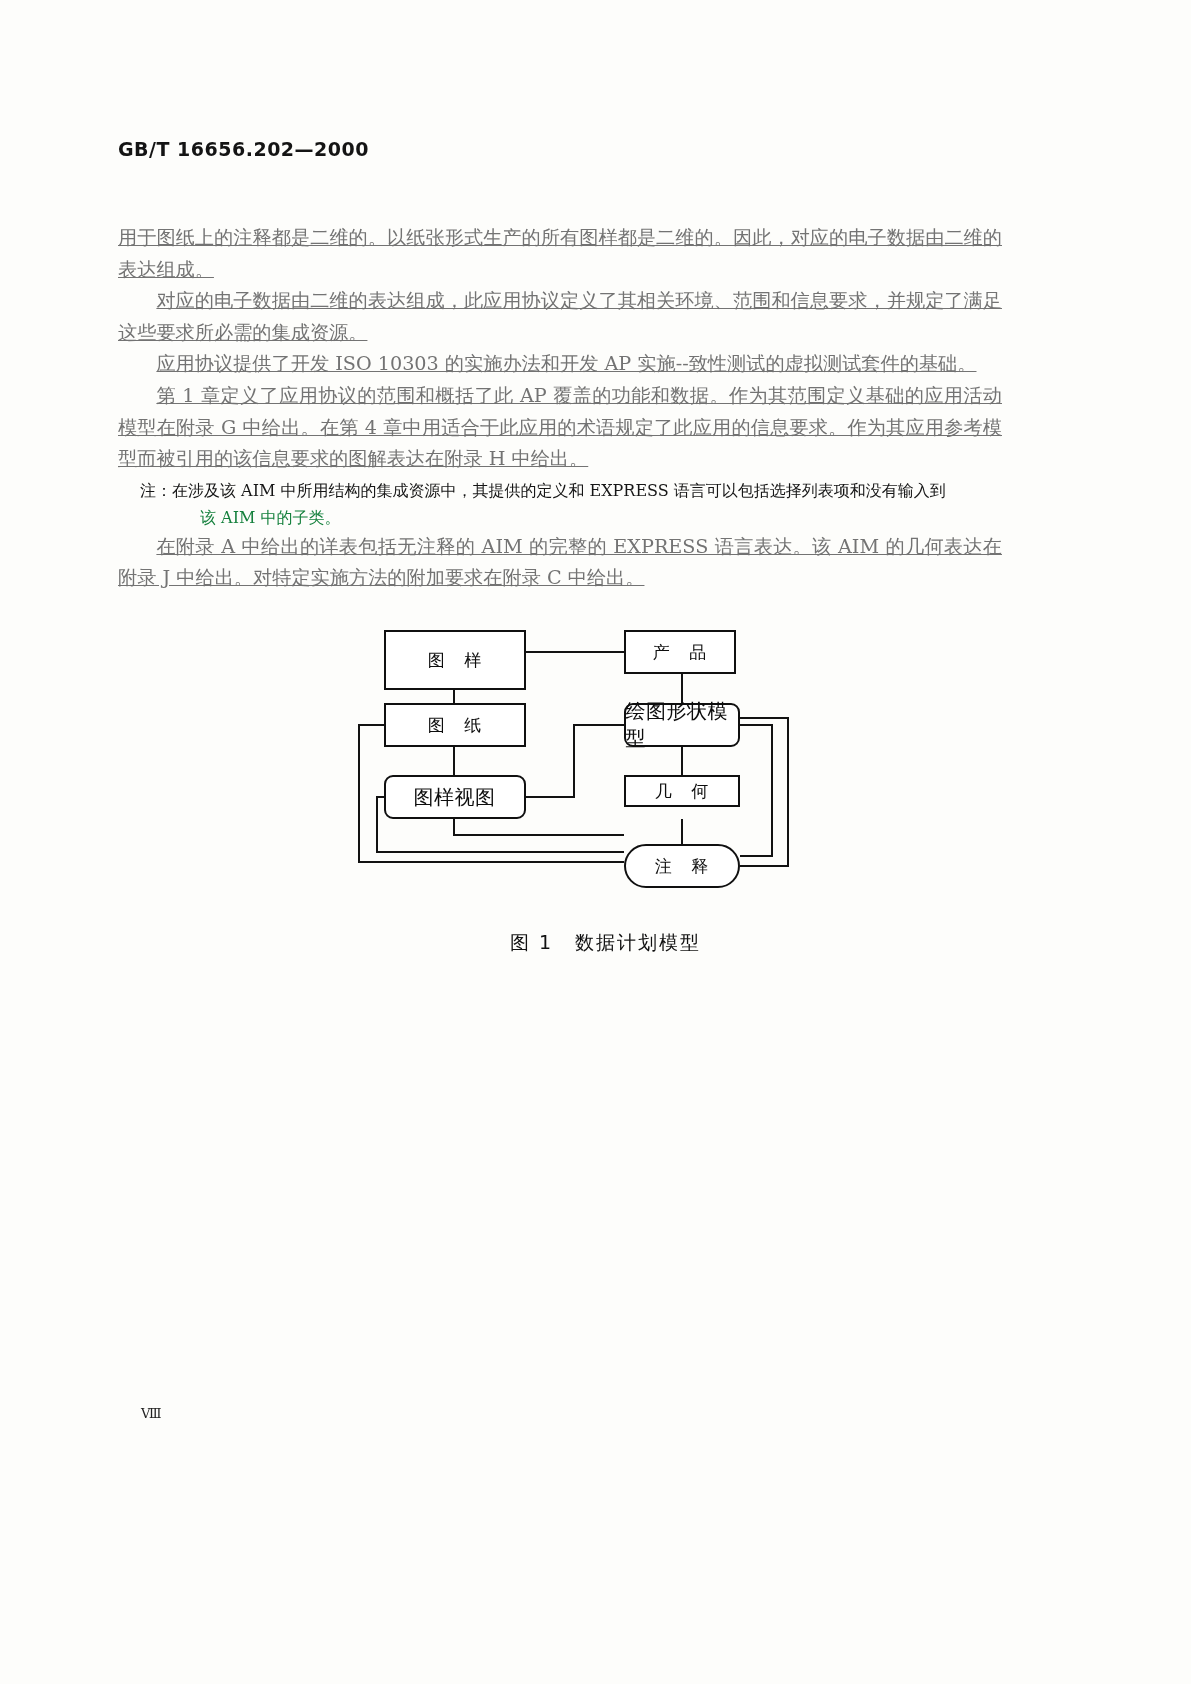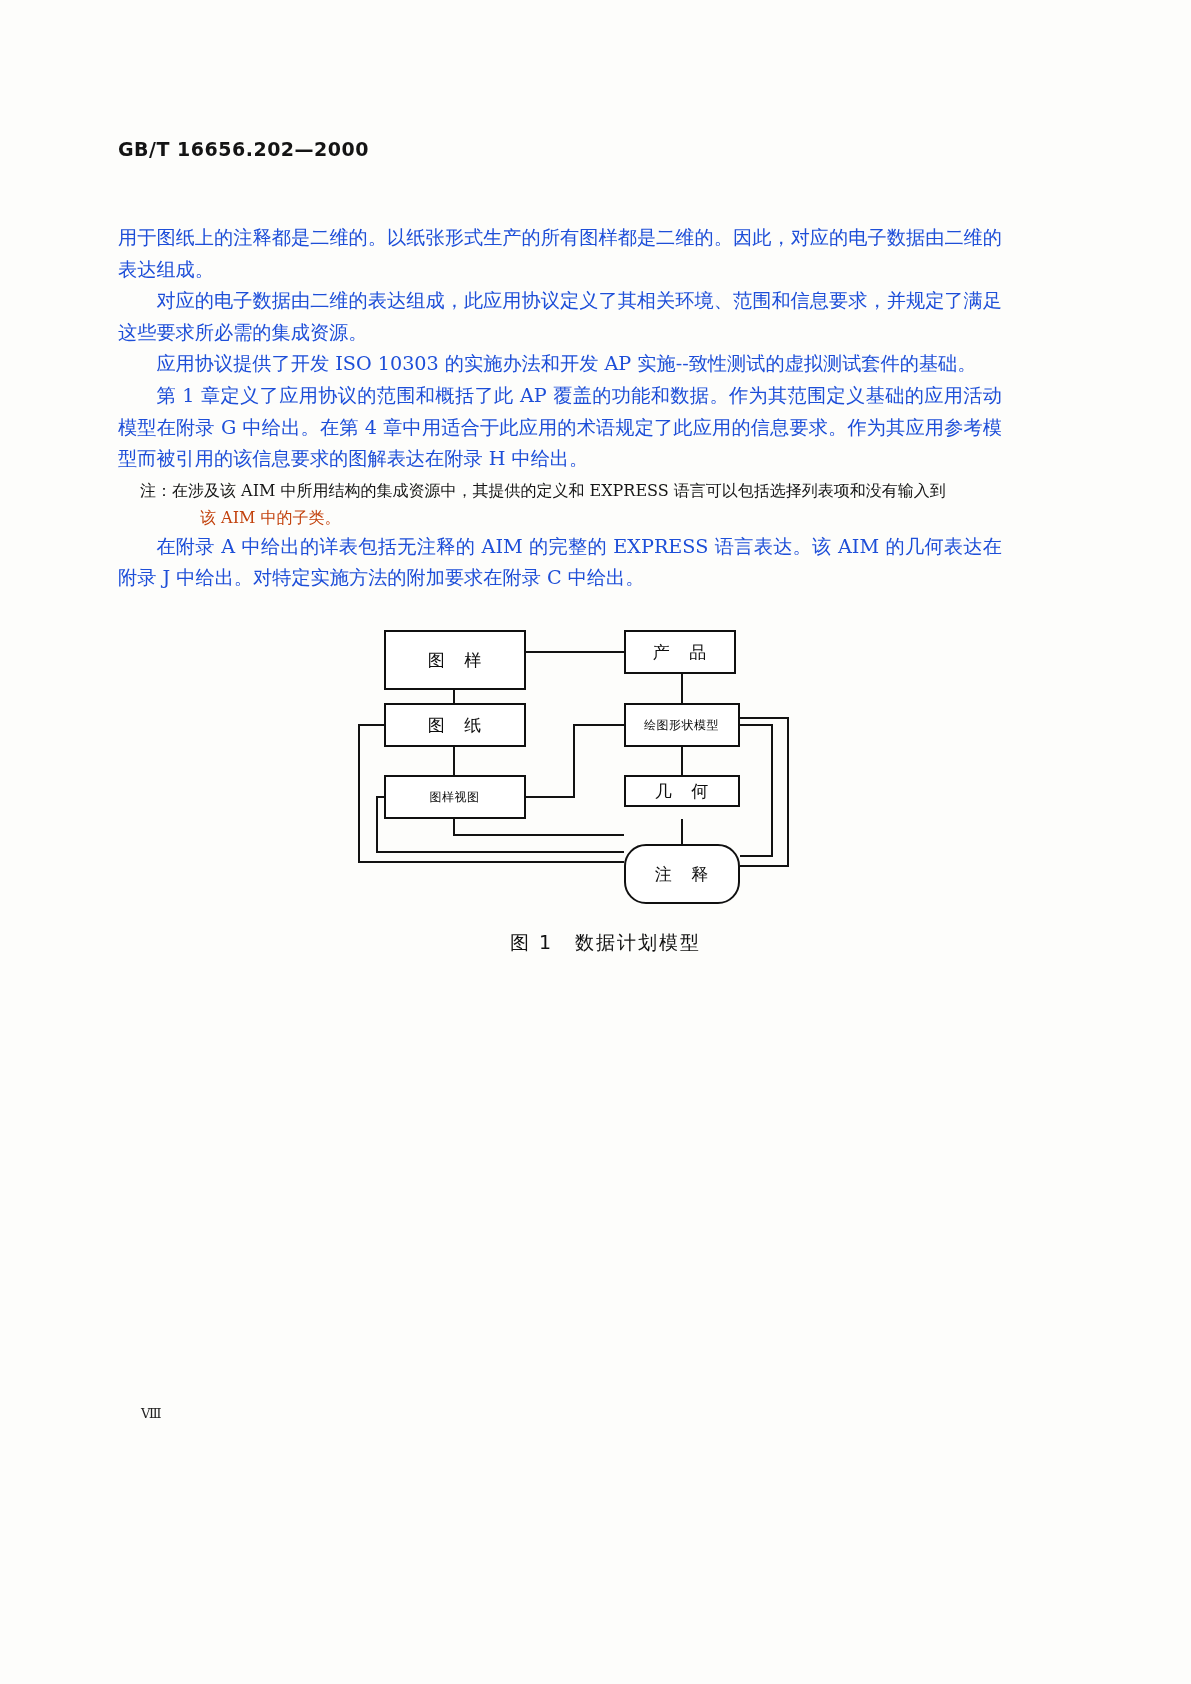--- a/index.html
+++ b/index.html
@@ -42,22 +42,23 @@
     top: 222px;
     width: 884px;
   }
 
   p.para {
     margin: 0 0 0 0;
     font-size: 19.2px;
     line-height: 31.6px;
     text-align: justify;
     text-justify: inter-ideograph;
-    color: #1d4ed8;
+    color: #737373;
     font-family: "DejaVu Serif", "Liberation Serif", serif;
+    text-decoration: underline;
   }
   p.indent {
     text-indent: 2em;
   }
 
   
   .note {
     margin: 2px 0 0 0;
     padding-left: 52px;
     font-size: 16px;
@@ -67,21 +68,21 @@
     color: #161616;
   }
   .note .note-lead {
     margin-left: -30px;
   }
   .note-cont {
     margin: 0;
     padding-left: 82px;
     font-size: 16px;
     line-height: 27px;
-    color: #c2410c;
+    color: #15803d;
   }
 
   
   .figure-wrap {
     position: absolute;
     left: 0;
     top: 630px;
     width: 1191px;
   }
   .figure-canvas {
@@ -103,21 +104,21 @@
     display: flex;
     align-items: center;
     justify-content: center;
     font-family: "DejaVu Sans", "Liberation Sans", sans-serif;
     font-size: 17px;
     color: #0d0d0d;
     letter-spacing: 1px;
     z-index: 3;
   }
   .fig-box.wide-letter { letter-spacing: 7px; text-indent: 7px; }
-  .fig-box.tight { letter-spacing: 0.5px; font-size: 12px; }
+  .fig-box.tight { letter-spacing: 0.5px; font-size: 20px; border-radius: 9px; }
 
   .fig-caption {
     position: absolute;
     top: 300px;
     left: 0;
     width: 1191px;
     text-align: center;
     font-family: "DejaVu Sans", "Liberation Sans", sans-serif;
     font-size: 19px;
     color: #111111;
@@ -194,21 +195,21 @@
       <div class="fig-box wide-letter" style="left:288px; top:0px; width:112px; height:44px;">产  品</div>
 
       <div class="fig-box wide-letter" style="left:48px; top:73px; width:142px; height:44px;">图  纸</div>
 
       <div class="fig-box tight" style="left:288px; top:73px; width:116px; height:44px;">绘图形状模型</div>
 
       <div class="fig-box tight" style="left:48px; top:145px; width:142px; height:44px;">图样视图</div>
 
       <div class="fig-box wide-letter" style="left:288px; top:145px; width:116px; height:32px;">几  何</div>
 
-      <div class="fig-box wide-letter" style="left:288px; top:214px; width:116px; height:60px;border-radius:22px;">注  释</div>
+      <div class="fig-box wide-letter" style="left:288px; top:214px; width:116px; height:44px;border-radius:22px;">注  释</div>
 
     </div>
 
     <div class="fig-caption">
       <span class="capnum">图 1</span><span>数据计划模型</span>
     </div>
   </div>
 
   <div class="folio">Ⅷ</div>
 

